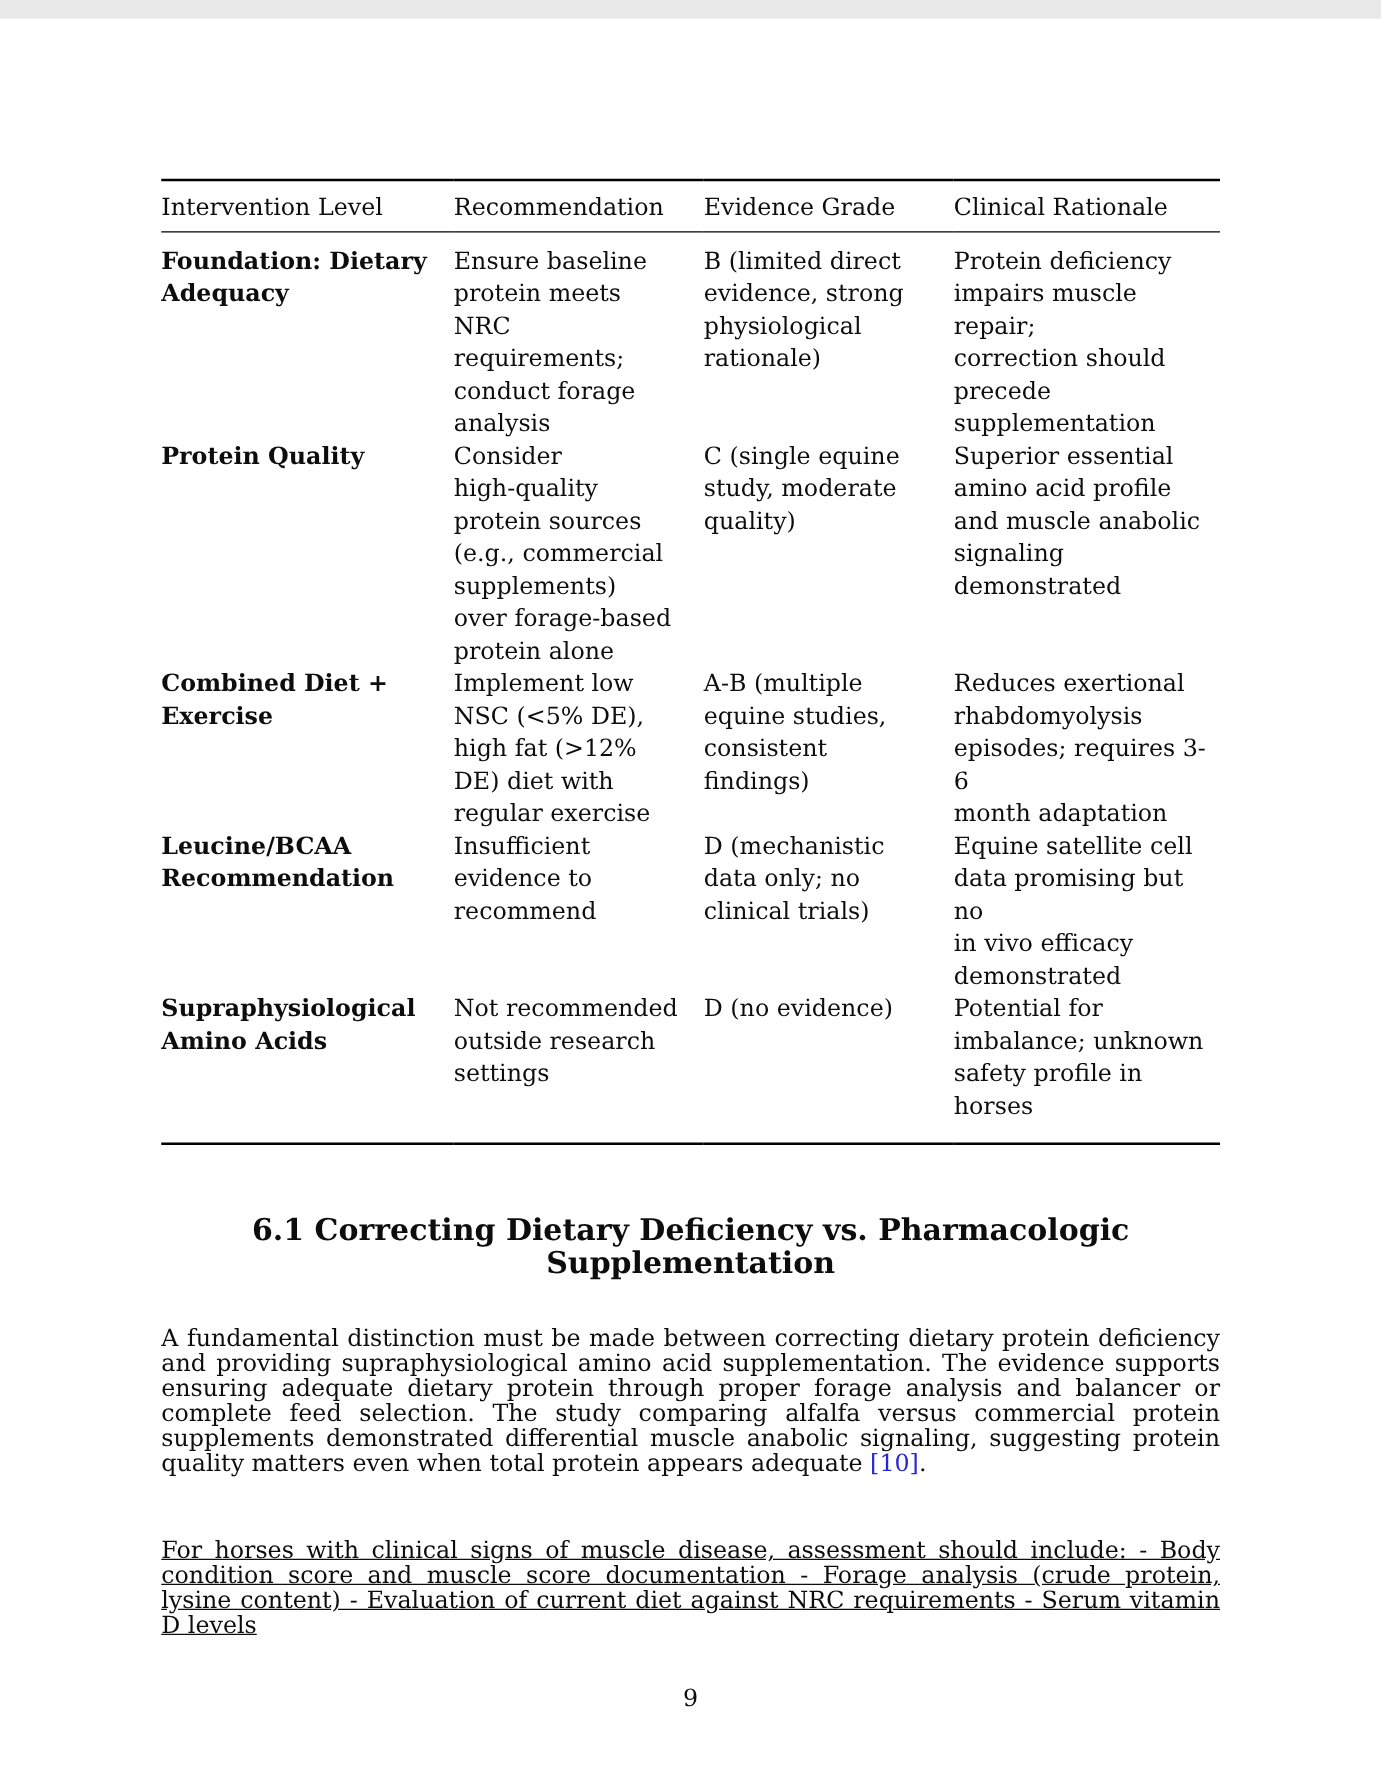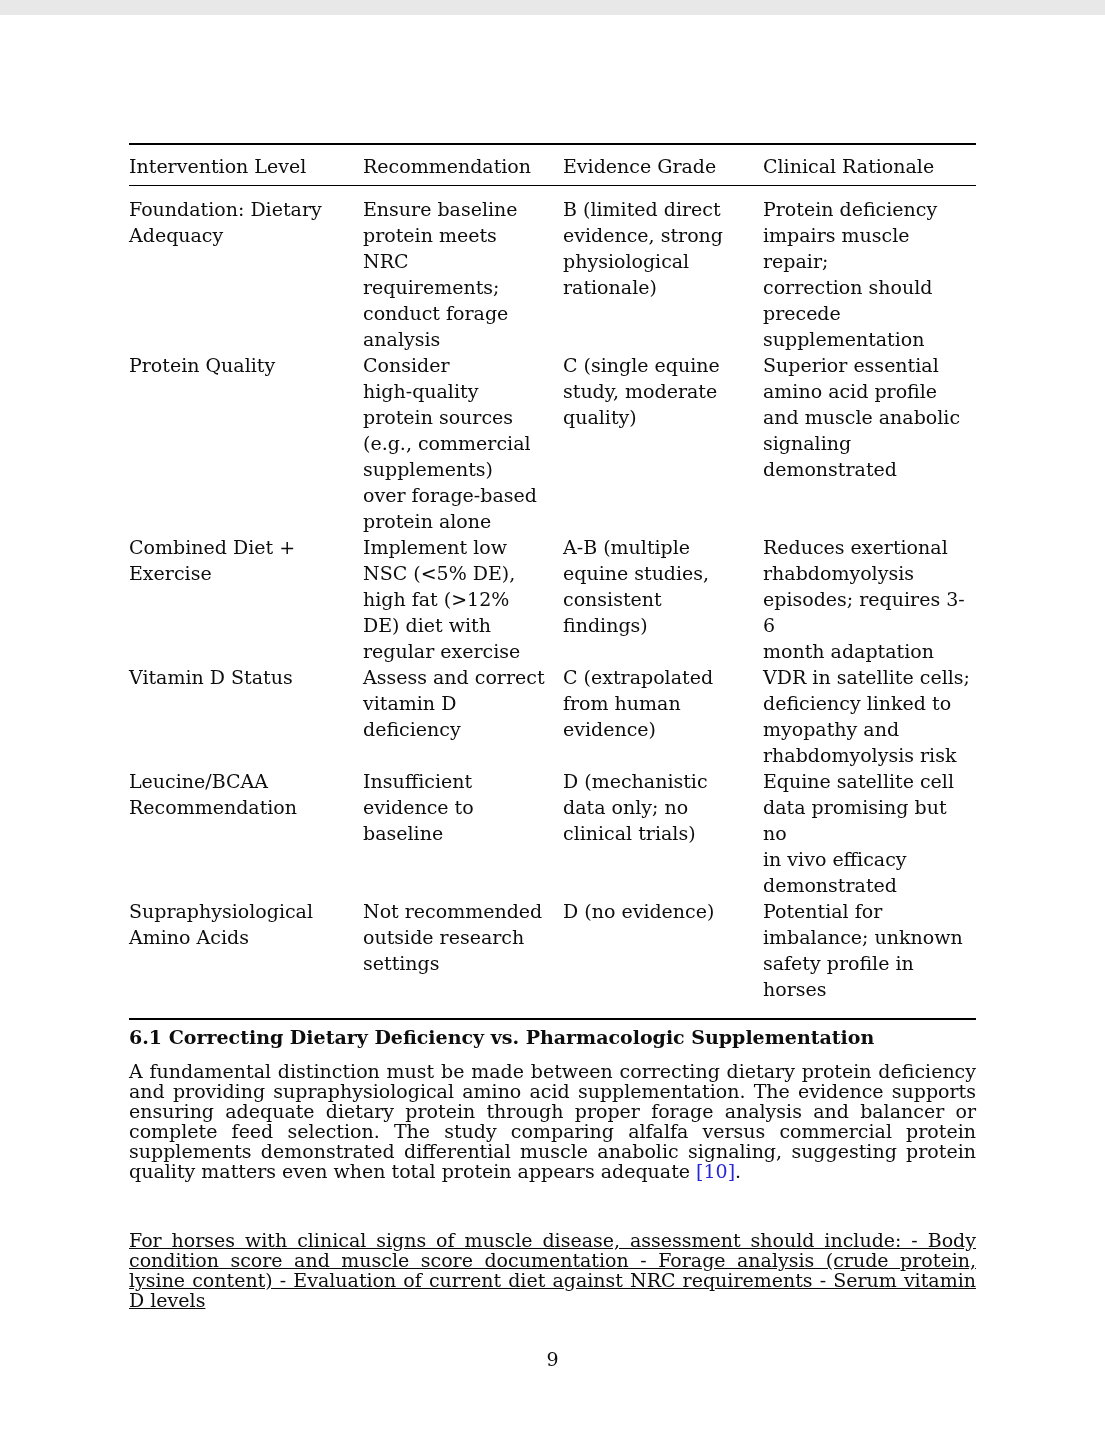--- a/index.html
+++ b/index.html
@@ -40,29 +40,30 @@
   .doc-table th:last-child { padding-right: 0; }
   .doc-table td {
     vertical-align: top;
     text-align: left;
     padding: 0 16px 0 0;
     white-space: pre-line;
   }
   .doc-table td:last-child { padding-right: 0; }
   .doc-table tbody tr:first-child td { padding-top: 10px; }
   .doc-table tbody tr:last-child td { padding-bottom: 16px; }
-  .doc-table td.lvl { font-weight: normal; }
+  .doc-table td.lvl { font-weight: bold; }
   .section-heading {
     position: absolute;
     left: 129px;
-    top: 1009px;
+    top: 956px;
     width: 847px;
-    font-size: 19px;
+    font-size: 24px;
     font-weight: bold;
     line-height: 26px;
+    text-align: center;
   }
   .para {
     position: absolute;
     left: 129px;
     width: 847px;
     font-size: 19px;
     line-height: 20px;
     text-align: justify;
   }
   .para-1 { top: 1046px; }
@@ -146,38 +147,25 @@
         <td>A-B (multiple
 equine studies,
 consistent
 findings)</td>
         <td>Reduces exertional
 rhabdomyolysis
 episodes; requires 3-6
 month adaptation</td>
       </tr>
       <tr>
-        <td class="lvl">Vitamin D Status</td>
-        <td>Assess and correct
-vitamin D
-deficiency</td>
-        <td>C (extrapolated
-from human
-evidence)</td>
-        <td>VDR in satellite cells;
-deficiency linked to
-myopathy and
-rhabdomyolysis risk</td>
-      </tr>
-      <tr>
         <td class="lvl">Leucine/BCAA
 Recommendation</td>
         <td>Insufficient
 evidence to
-baseline</td>
+recommend</td>
         <td>D (mechanistic
 data only; no
 clinical trials)</td>
         <td>Equine satellite cell
 data promising but no
 in vivo efficacy
 demonstrated</td>
       </tr>
       <tr>
         <td class="lvl">Supraphysiological

